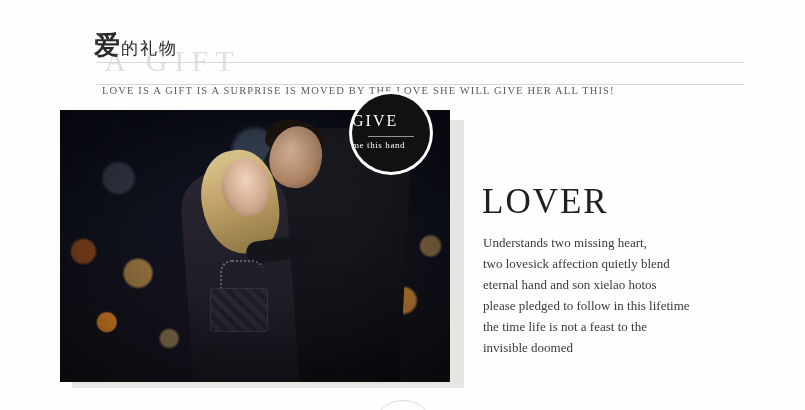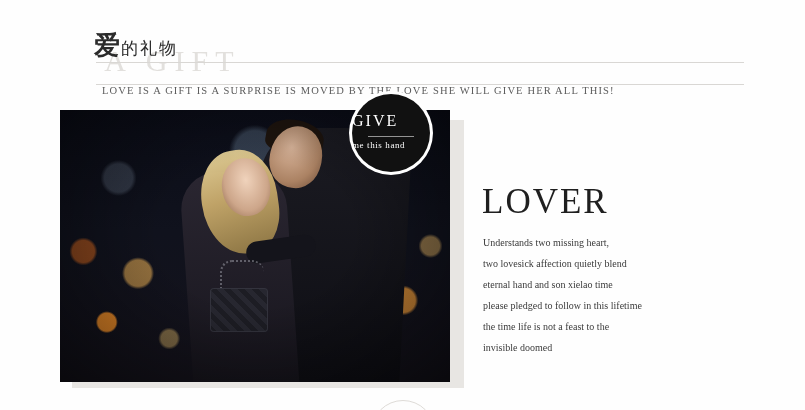--- a/index.html
+++ b/index.html
@@ -269,21 +269,21 @@
     font-size: 35px;
     letter-spacing: 2px;
     color: #1f1f1f;
   }
   .body-copy {
     position: absolute;
     left: 483px;
     top: 232px;
     width: 250px;
     font-family: "Liberation Serif", serif;
-    font-size: 10px;
+    font-size: 13px;
     line-height: 21px;
     color: #3a3a3a;
   }
   .body-copy div {
     white-space: nowrap;
   }
 
   
   .bottom-arc {
     position: absolute;
@@ -336,21 +336,21 @@
     <div class="badge-main">GIVE</div>
     <div class="badge-rule"></div>
     <div class="badge-sub">me this hand</div>
   </div>
 
   <div class="lover-title">LOVER</div>
 
   <div class="body-copy">
     <div>Understands two missing heart,</div>
     <div>two lovesick affection quietly blend</div>
-    <div>eternal hand and son xielao time</div>
+    <div>eternal hand and son xielao hotos</div>
     <div>please pledged to follow in this lifetime</div>
     <div> the time life is not a feast to the</div>
     <div>invisible doomed</div>
   </div>
 
   <div class="bottom-arc"></div>
 
 </div>
 
 </body></html>

